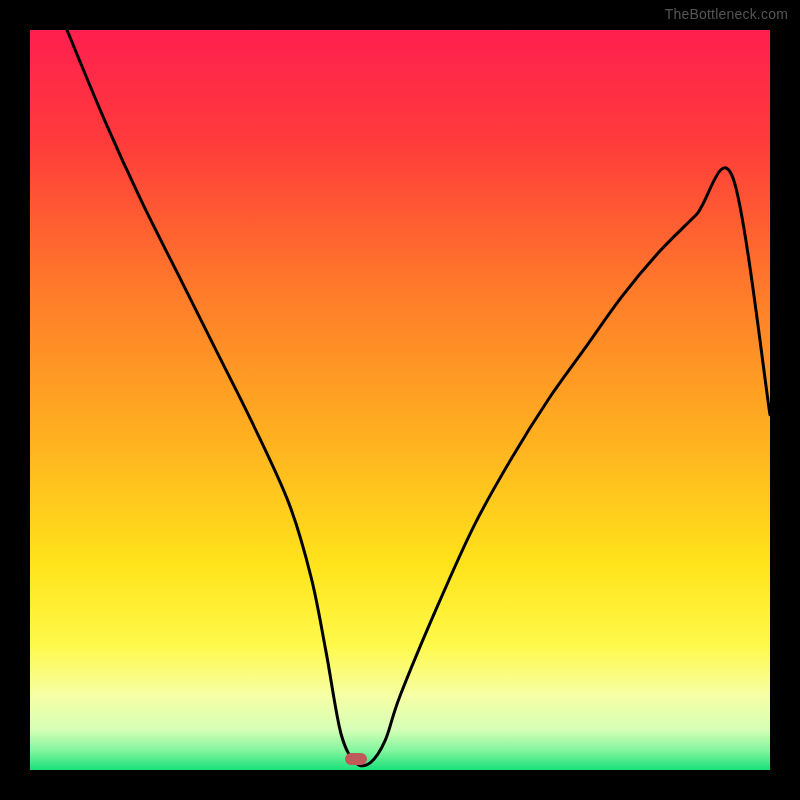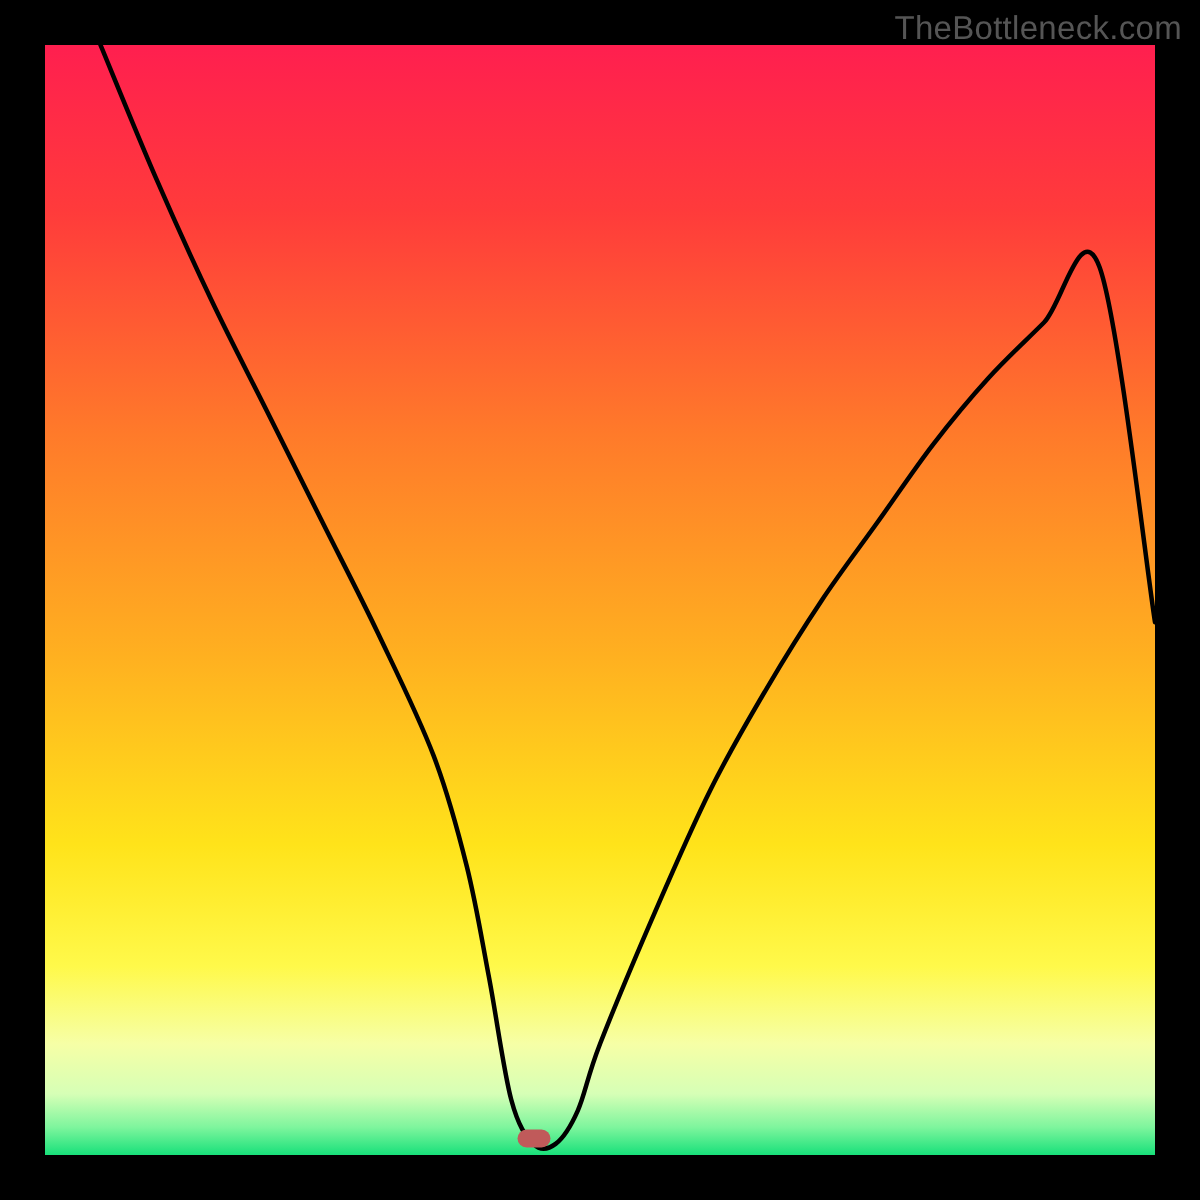--- a/index.html
+++ b/index.html
@@ -15,21 +15,21 @@
     position: relative;
     width: 800px;
     height: 800px;
     background: #000;
   }
   .watermark {
     position: absolute;
     top: 6px;
     right: 12px;
     color: #555;
-    font-size: 22px;
+    font-size: 14px;
     font-weight: 500;
     letter-spacing: 0.2px;
     z-index: 5;
   }
   .plot-area {
     position: absolute;
     left: 30px;
     top: 30px;
     width: 740px;
     height: 740px;

